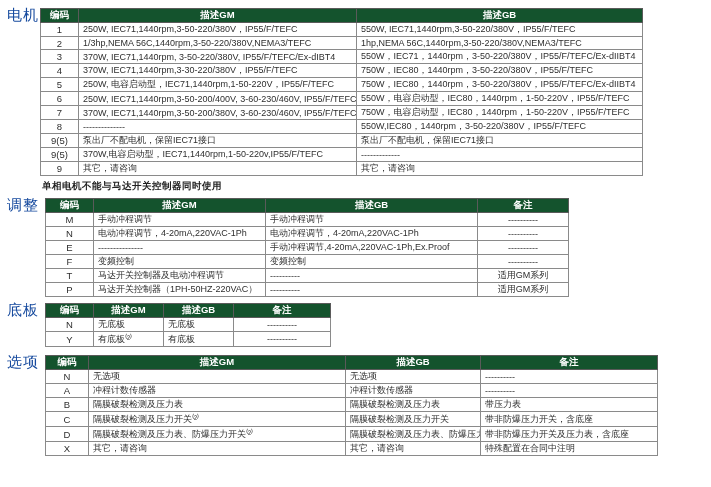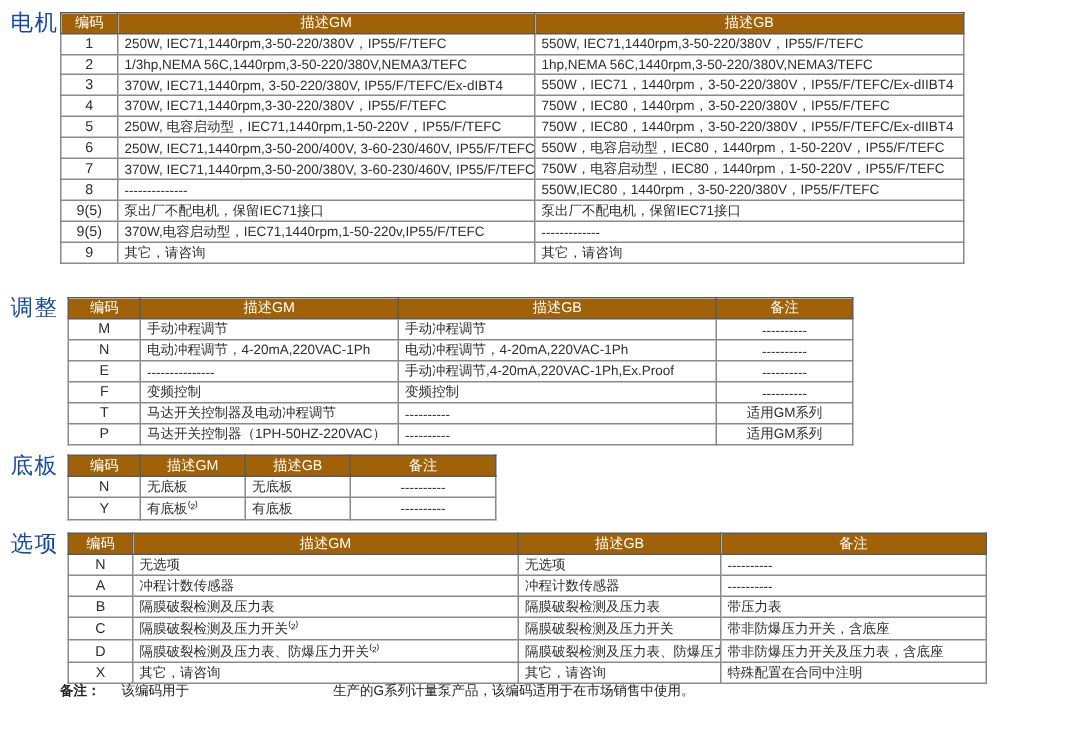--- a/index.html
+++ b/index.html
@@ -5,21 +5,21 @@
   * { box-sizing: border-box; margin: 0; padding: 0; }
   html,body { width:711px; height:487px; background:#ffffff; }
   body { font-family:"Liberation Sans", sans-serif; position:relative; color:#333; }
   .sheet { position:absolute; inset:0; }
 
   .cat { position:absolute; left:7px; font-size:15px; font-weight:normal; color:#164a9e;
          letter-spacing:1px; }
 
   table.tbl { position:absolute; border-collapse:collapse; table-layout:fixed;
               background:#fff; }
-  table.tbl th { background:#a16207; color:#ffffff; font-size:9.5px; font-weight:normal;
+  table.tbl th { background:#14532d; color:#ffffff; font-size:9.5px; font-weight:bold;
                  height:13px; padding:0 2px; text-align:center; border:1px solid #5a5a5a;
                  overflow:hidden; white-space:nowrap; }
   table.tbl td { font-size:9px; height:13px; padding:0 4px; border:1px solid #8a8a8a;
                  overflow:hidden; white-space:nowrap; color:#2e2e2e; }
   table.tbl td.code { text-align:center; padding:0 1px; font-size:9.5px; }
 
   .t-motor  { left:40px; top:8px;   width:602px; }
   .t-adjust { left:45px; top:198px; width:523px; }
   .t-base   { left:45px; top:303px; width:285px; }
   .t-opts   { left:45px; top:355px; width:612px; }
@@ -111,20 +111,21 @@
           <td class="">-------------</td>
         </tr>
         <tr>
           <td class="code">9</td>
           <td class="">其它，请咨询</td>
           <td class="">其它，请咨询</td>
         </tr>
       </tbody>
   </table>
 
+  <div class="table-note">单相电机不能与马达开关控制器同时使用</div>
 
   <table class="tbl t-adjust">
     <colgroup>
         <col style="width:48px">
         <col style="width:172px">
         <col style="width:212px">
         <col style="width:91px">
       </colgroup>
     <thead>
         <tr>
@@ -254,21 +255,15 @@
         <tr>
           <td class="code">X</td>
           <td class="">其它，请咨询</td>
           <td class="">其它，请咨询</td>
           <td class="">特殊配置在合同中注明</td>
         </tr>
       </tbody>
   </table>
 
   <div class="footnotes">
-    <div class="fn-line1">
-      <span class="fn-label">备注：</span>
-      <span>该编码用于</span>
-      <span class="fn-gap"></span>
-      <span>生产的G系列计量泵产品，该编码适用于在市场销售中使用。</span>
-    </div>
   </div>
 
 </div>
 
 </body></html>

